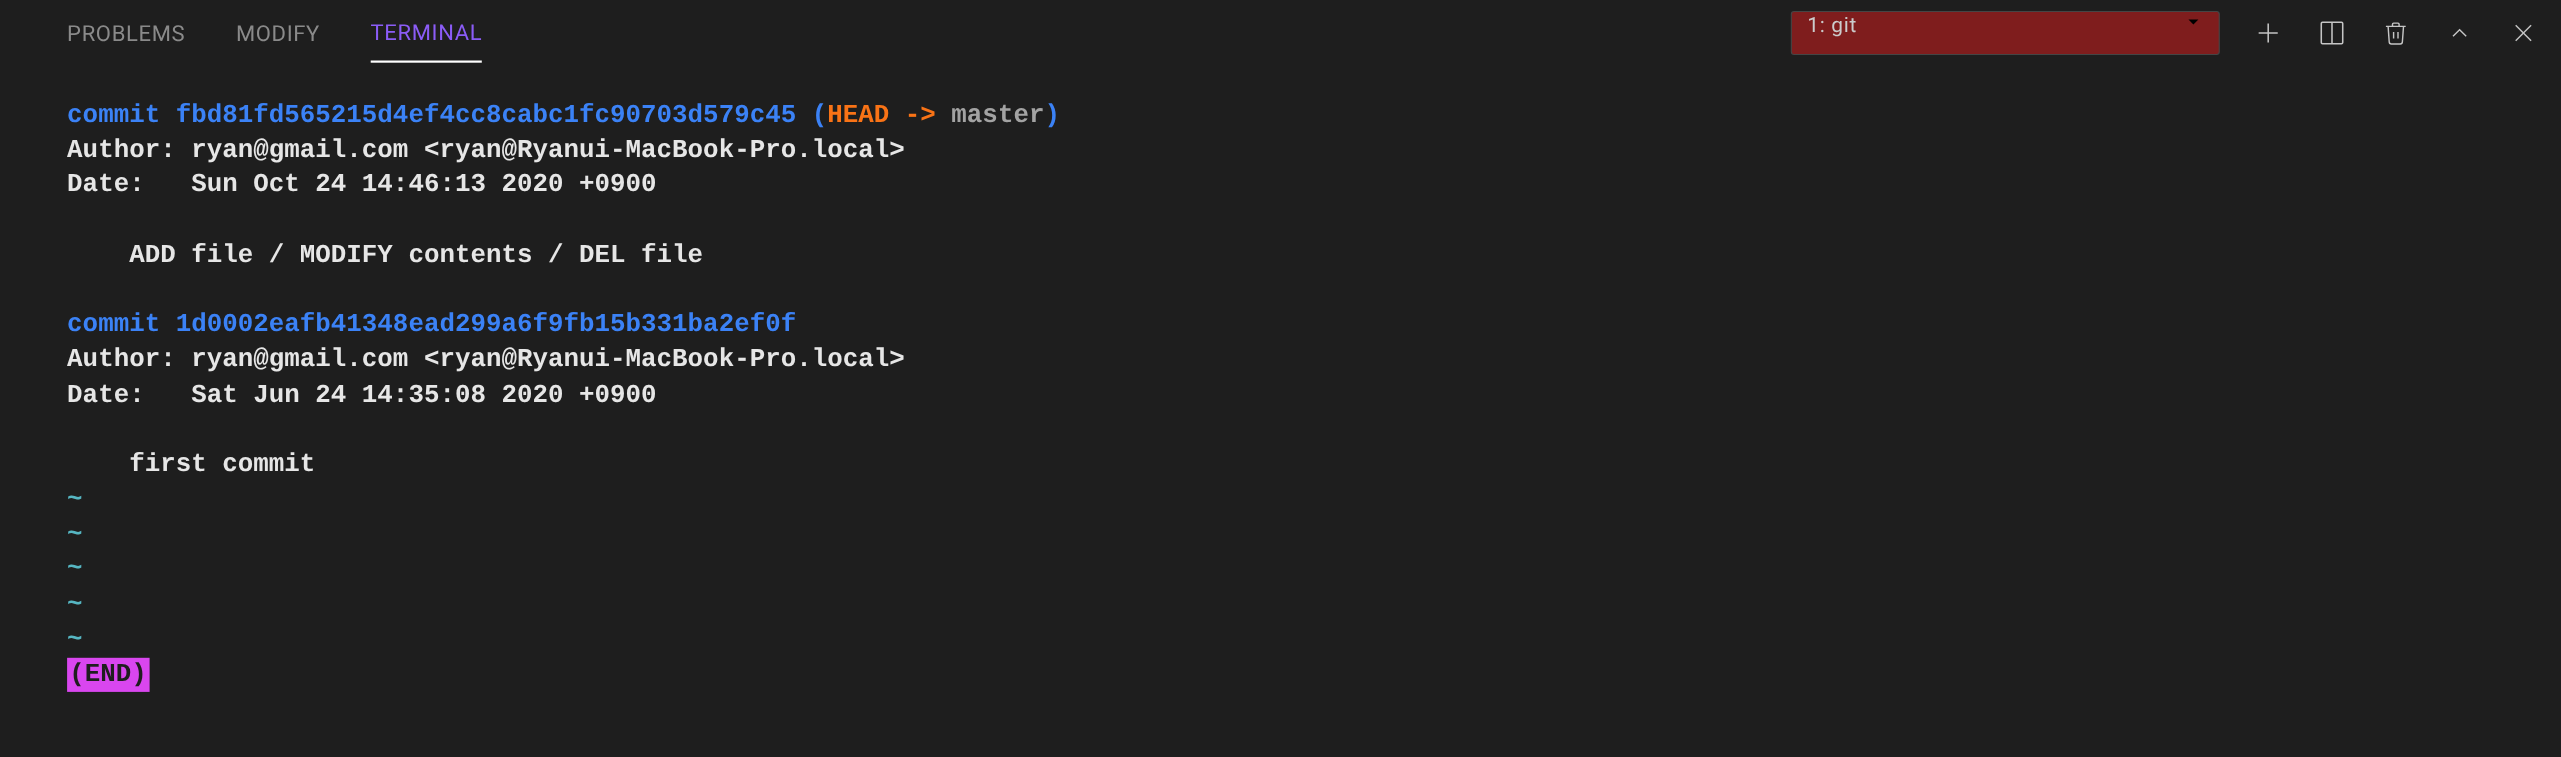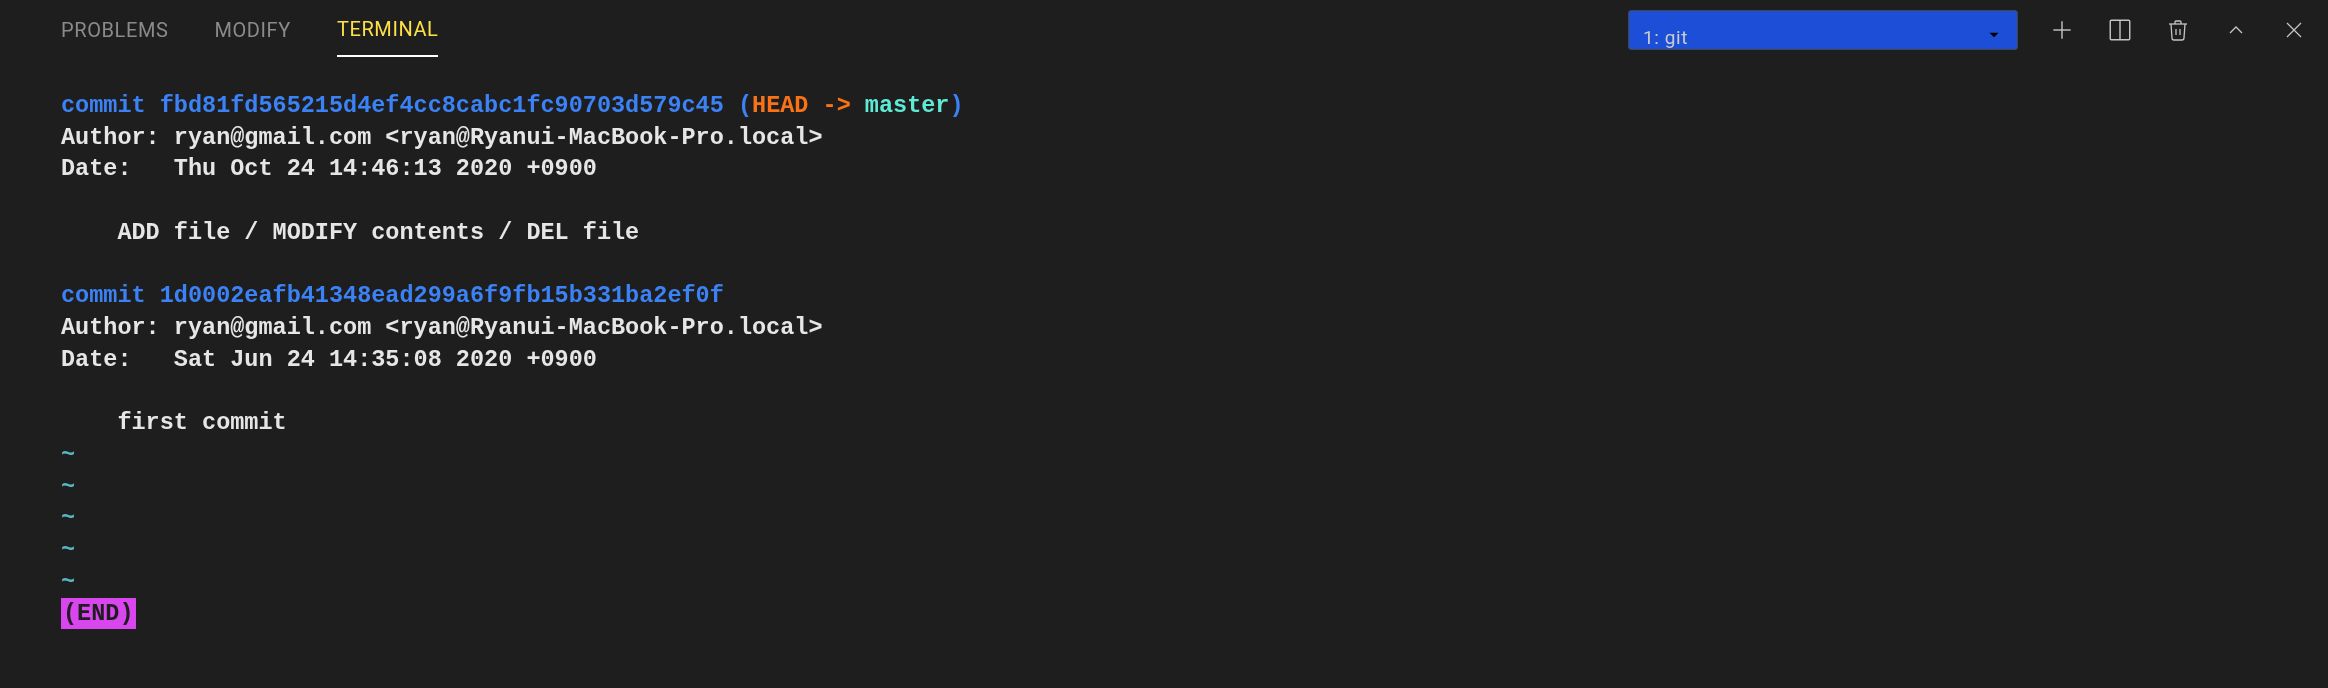--- a/index.html
+++ b/index.html
@@ -27,36 +27,36 @@
     font-size: 20px;
     color: #8a8a8a;
     letter-spacing: 0.6px;
   }
   .tab {
     padding: 14px 0;
     cursor: pointer;
     white-space: nowrap;
   }
   .tab.active {
-    color: #fde047;
+    color: #8b5cf6;
     border-bottom: 2px solid #ffffff;
   }
   .spacer { flex: 1; }
   .actions {
     display: flex;
     align-items: center;
     gap: 30px;
   }
   .dropdown {
     display: flex;
-    align-items: flex-end;
+    align-items: flex-start;
     justify-content: space-between;
     width: 390px;
     height: 40px;
-    background: #1d4ed8;
+    background: #7f1d1d;
     border: 1px solid #454545;
     border-radius: 3px;
     padding: 0 14px;
     font-family: -apple-system, BlinkMacSystemFont, "Segoe UI", Roboto, sans-serif;
     font-size: 19px;
     color: #cccccc;
   }
   .dropdown-label { white-space: nowrap; }
   .icon-btn {
     width: 28px;
@@ -72,21 +72,21 @@
     flex: 1;
     padding: 30px 0 0 44px;
     font-size: 23.5px;
     line-height: 1.35;
     white-space: pre;
     font-weight: 600;
     color: #e6e6e6;
   }
   .yellow { color: #3b82f6; text-align: center; }
   .cyan   { color: #f97316; }
-  .green  { color: #5eead4; }
+  .green  { color: #a3a3a3; }
   .tilde  { color: #56b6c2; }
   .end-line {
     display: inline-block;
     background: #d946ef;
     color: #1e1e1e;
     padding: 0 2px;
   }
 </style>
 </head>
 <body>
@@ -136,21 +136,21 @@
         <svg width="24" height="24" viewBox="0 0 24 24">
             <line x1="5" y1="5" x2="19" y2="19"></line>
             <line x1="19" y1="5" x2="5" y2="19"></line>
           </svg>
       </div>
     </div>
   </div>
 
   <div class="terminal"><span class="yellow">commit </span><span class="yellow">fbd81fd565215d4ef4cc8cabc1fc90703d579c45</span><span class="yellow"> (</span><span class="cyan">HEAD -&gt; </span><span class="green">master</span><span class="yellow">)</span>
 <span>Author: ryan@gmail.com &lt;ryan@Ryanui-MacBook-Pro.local&gt;</span>
-<span>Date:   Thu Oct 24 14:46:13 2020 +0900</span>
+<span>Date:   Sun Oct 24 14:46:13 2020 +0900</span>
 
 <span>    ADD file / MODIFY contents / DEL file</span>
 
 <span class="yellow">commit </span><span class="yellow">1d0002eafb41348ead299a6f9fb15b331ba2ef0f</span>
 <span>Author: ryan@gmail.com &lt;ryan@Ryanui-MacBook-Pro.local&gt;</span>
 <span>Date:   Sat Jun 24 14:35:08 2020 +0900</span>
 
 <span>    first commit</span>
 <span class="tilde">~</span>
 <span class="tilde">~</span>

